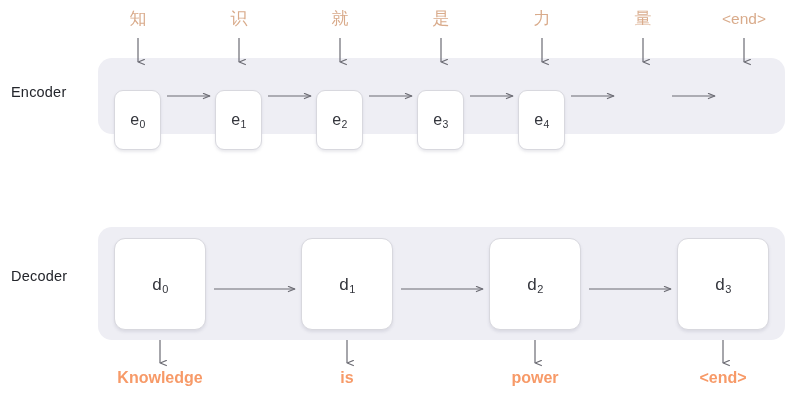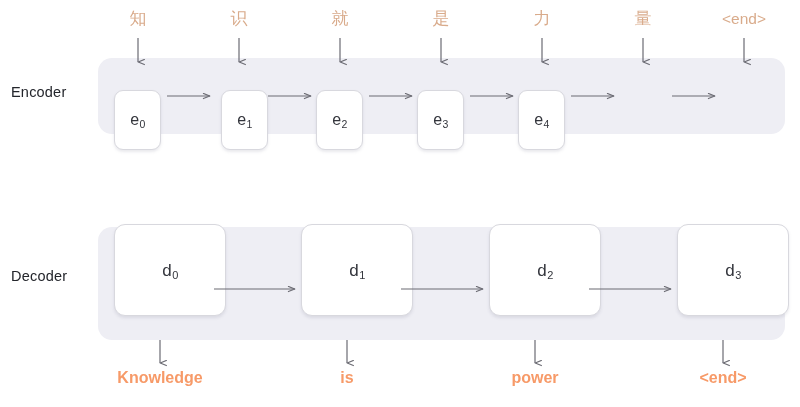--- a/index.html
+++ b/index.html
@@ -78,22 +78,22 @@
     left: 0.5px;
   }
 
   .enc-cell {
     top: 66px;
     width: 47px;
     height: 60px;
     margin-top: 24px;
   }
   .dec-cell {
-    top: 224px;
-    width: 112px;
+    top: 238px;
+    width: 92px;
     height: 92px;
     border-radius: 11px;
   }
   .dec-cell .cell-text { font-size: 17px; }
   .dec-cell .cell-text sub { font-size: 11px; }
 
   
   .in-token {
     position: absolute;
     top: 10px;
@@ -144,21 +144,21 @@
   <div class="in-token" style="left:239px">识</div>
   <div class="in-token" style="left:340px">就</div>
   <div class="in-token" style="left:441px">是</div>
   <div class="in-token" style="left:542px">力</div>
   <div class="in-token" style="left:643px">量</div>
   <div class="in-token latin" style="left:744px">&lt;end&gt;</div>
 
   <div class="cell enc-cell" style="left:114px">
     <span class="cell-text"><span>e</span><sub>0</sub></span>
   </div>
-  <div class="cell enc-cell" style="left:221px">
+  <div class="cell enc-cell" style="left:215px">
     <span class="cell-text"><span>e</span><sub>1</sub></span>
   </div>
   <div class="cell enc-cell" style="left:316px">
     <span class="cell-text"><span>e</span><sub>2</sub></span>
   </div>
   <div class="cell enc-cell" style="left:417px">
     <span class="cell-text"><span>e</span><sub>3</sub></span>
   </div>
   <div class="cell enc-cell" style="left:518px">
     <span class="cell-text"><span>e</span><sub>4</sub></span>

